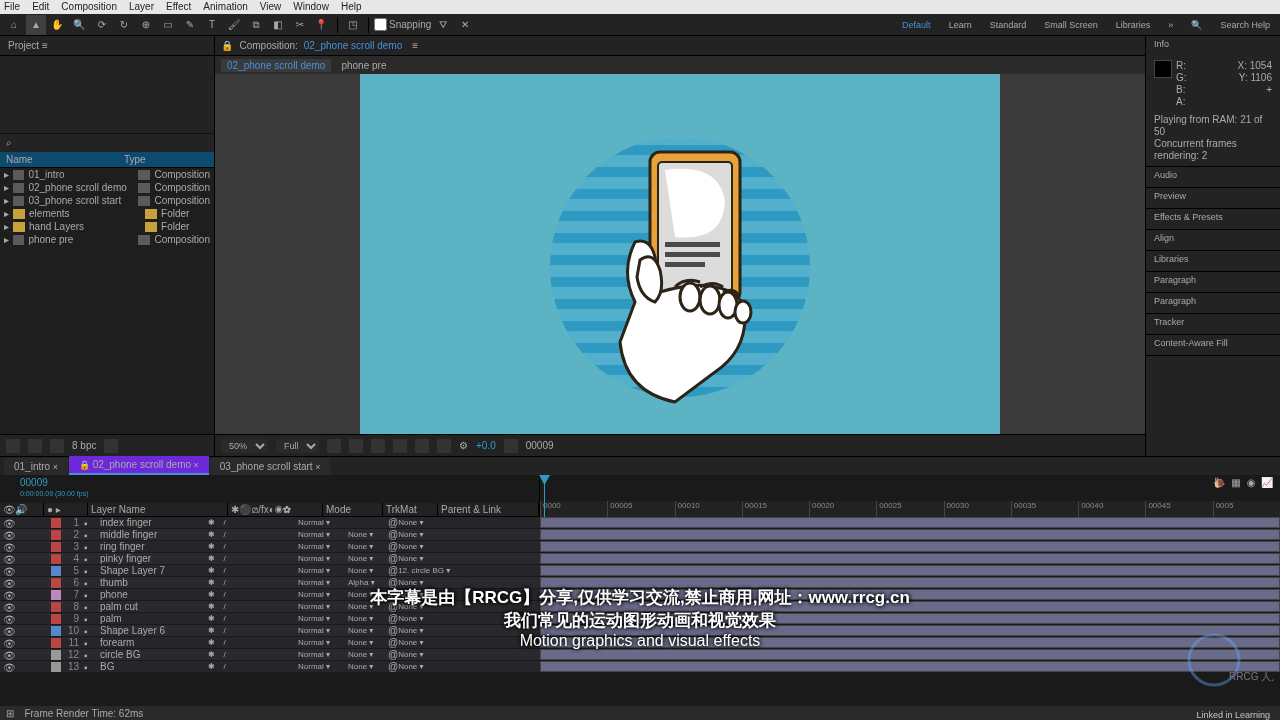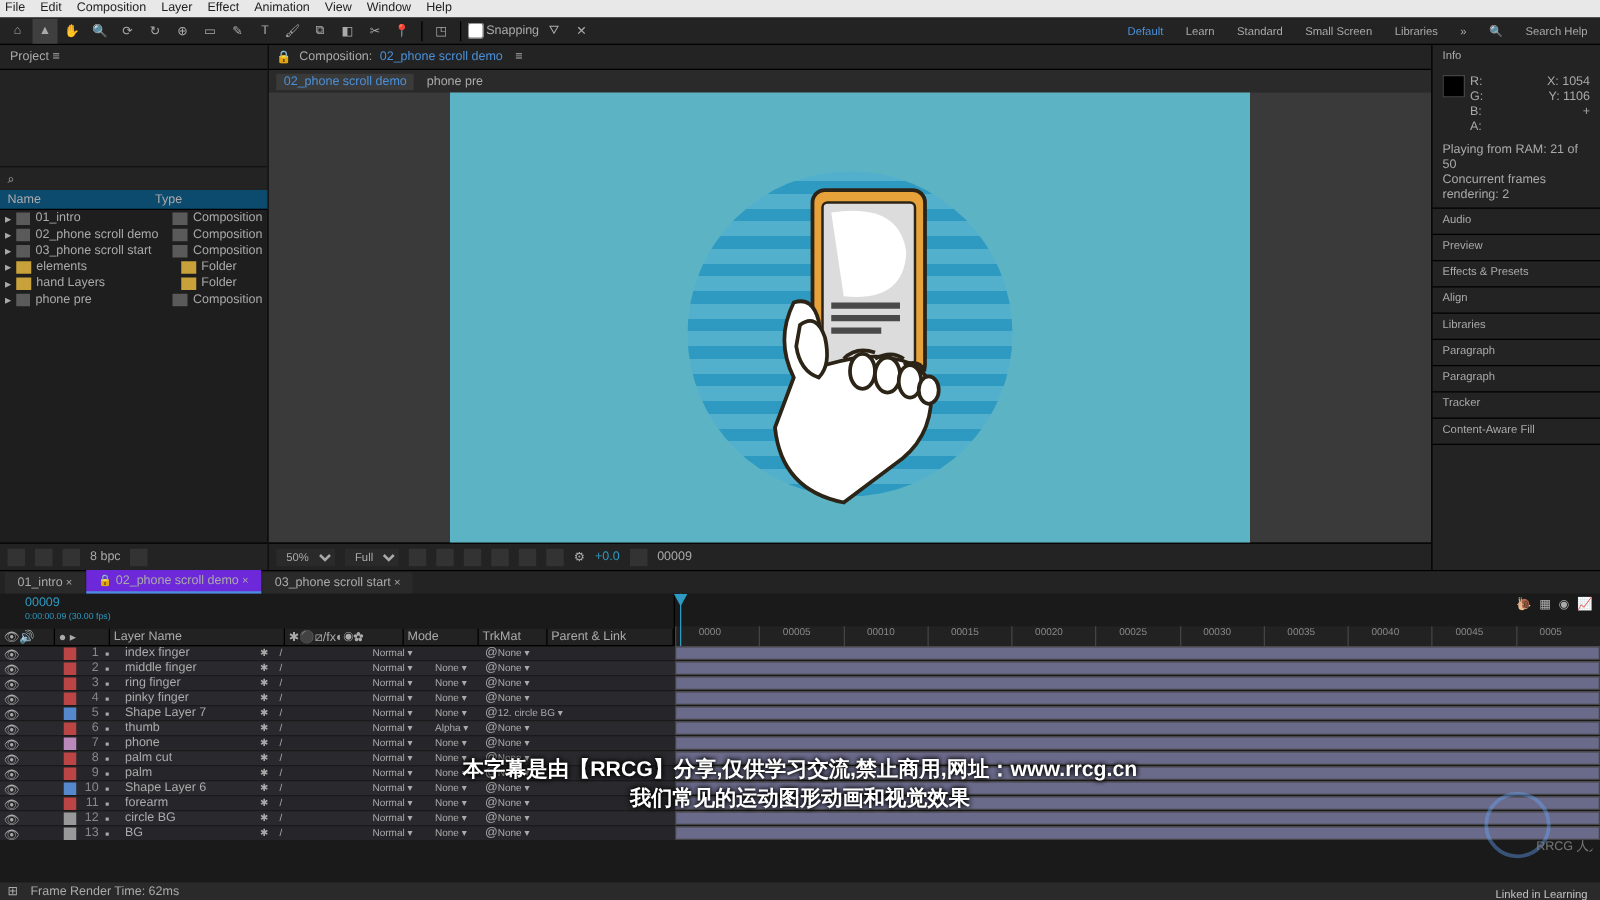--- a/index.html
+++ b/index.html
@@ -50,21 +50,21 @@
 .timeline{height:256px;background:#1a1a1a;display:flex;flex-direction:column;border-top:1px solid #000}
 .tl-tabs{height:18px;background:#232323;display:flex;align-items:end;gap:1px;padding:0 4px}
 .tl-tab{background:#2a2a2a;padding:3px 10px;font-size:9px;cursor:pointer}
 .tl-tab.act{background:#6d28d9;border-bottom:2px solid #4a90d9}
 .tl-head{height:42px;display:flex}
 .tl-head-l{width:540px;background:#1a1a1a;border-right:1px solid #000;position:relative}
 .tc{color:#2e9ac2;font-size:10px;padding:2px 20px}
 .tc-sub{color:#2e9ac2;font-size:7px;padding:0 20px}
 .tl-head-r{flex:1;background:#1a1a1a;position:relative}
 .ruler{position:absolute;bottom:0;left:0;right:0;height:16px;background:#222;display:flex}
-.ruler span{flex:1;font-size:8px;color:#888;border-left:1px solid #444;padding-left:18px}
+.ruler span{flex:1;font-size:8px;color:#888;border-left:1px solid #444;padding-left:2px}
 .playhead{position:absolute;left:4px;top:0;bottom:0;width:1px;background:#2e9ac2}
 .playhead::before{content:'';position:absolute;top:0;left:-5px;width:11px;height:10px;background:#2e9ac2;clip-path:polygon(0 0,100% 0,50% 100%)}
 .tl-cols{height:14px;background:#222;display:flex;font-size:8px;border-bottom:1px solid #000}
 .tl-cols .c{border-right:1px solid #000;padding:1px 3px}
 .layer-list{flex:1;display:flex}
 .layers-l{width:540px}
 .layers-r{flex:1;position:relative}
 .layer{height:12px;display:flex;align-items:center;font-size:9px;background:#26262a;border-bottom:1px solid #1a1a1a}
 .layer.odd{background:#2a2a2e}
 .layer .eye{width:10px;height:10px;margin:0 3px}
@@ -544,20 +544,21 @@
 </div>
 
 <div class="footer">
   <span>⊞</span>
   <span>Frame Render Time: 62ms</span>
 </div>
 
 <div class="subs" style="bottom:70px">
   <div class="cn">本字幕是由【RRCG】分享,仅供学习交流,禁止商用,网址：www.rrcg.cn</div>
   <div class="cn">我们常见的运动图形动画和视觉效果</div>
+  <div class="en">Motion graphics and visual effects</div>
 </div>
 <div class="logo">
   <svg viewBox="0 0 90 60">
       <circle cx="30" cy="30" r="25" fill="none" stroke="#6af" stroke-width="3"></circle>
       <text x="45" y="50" fill="#fff" font-size="8">RRCG 人人素材</text>
     </svg>
 </div>
 <div class="watermark">Linked in Learning</div>
 
 </body></html>

